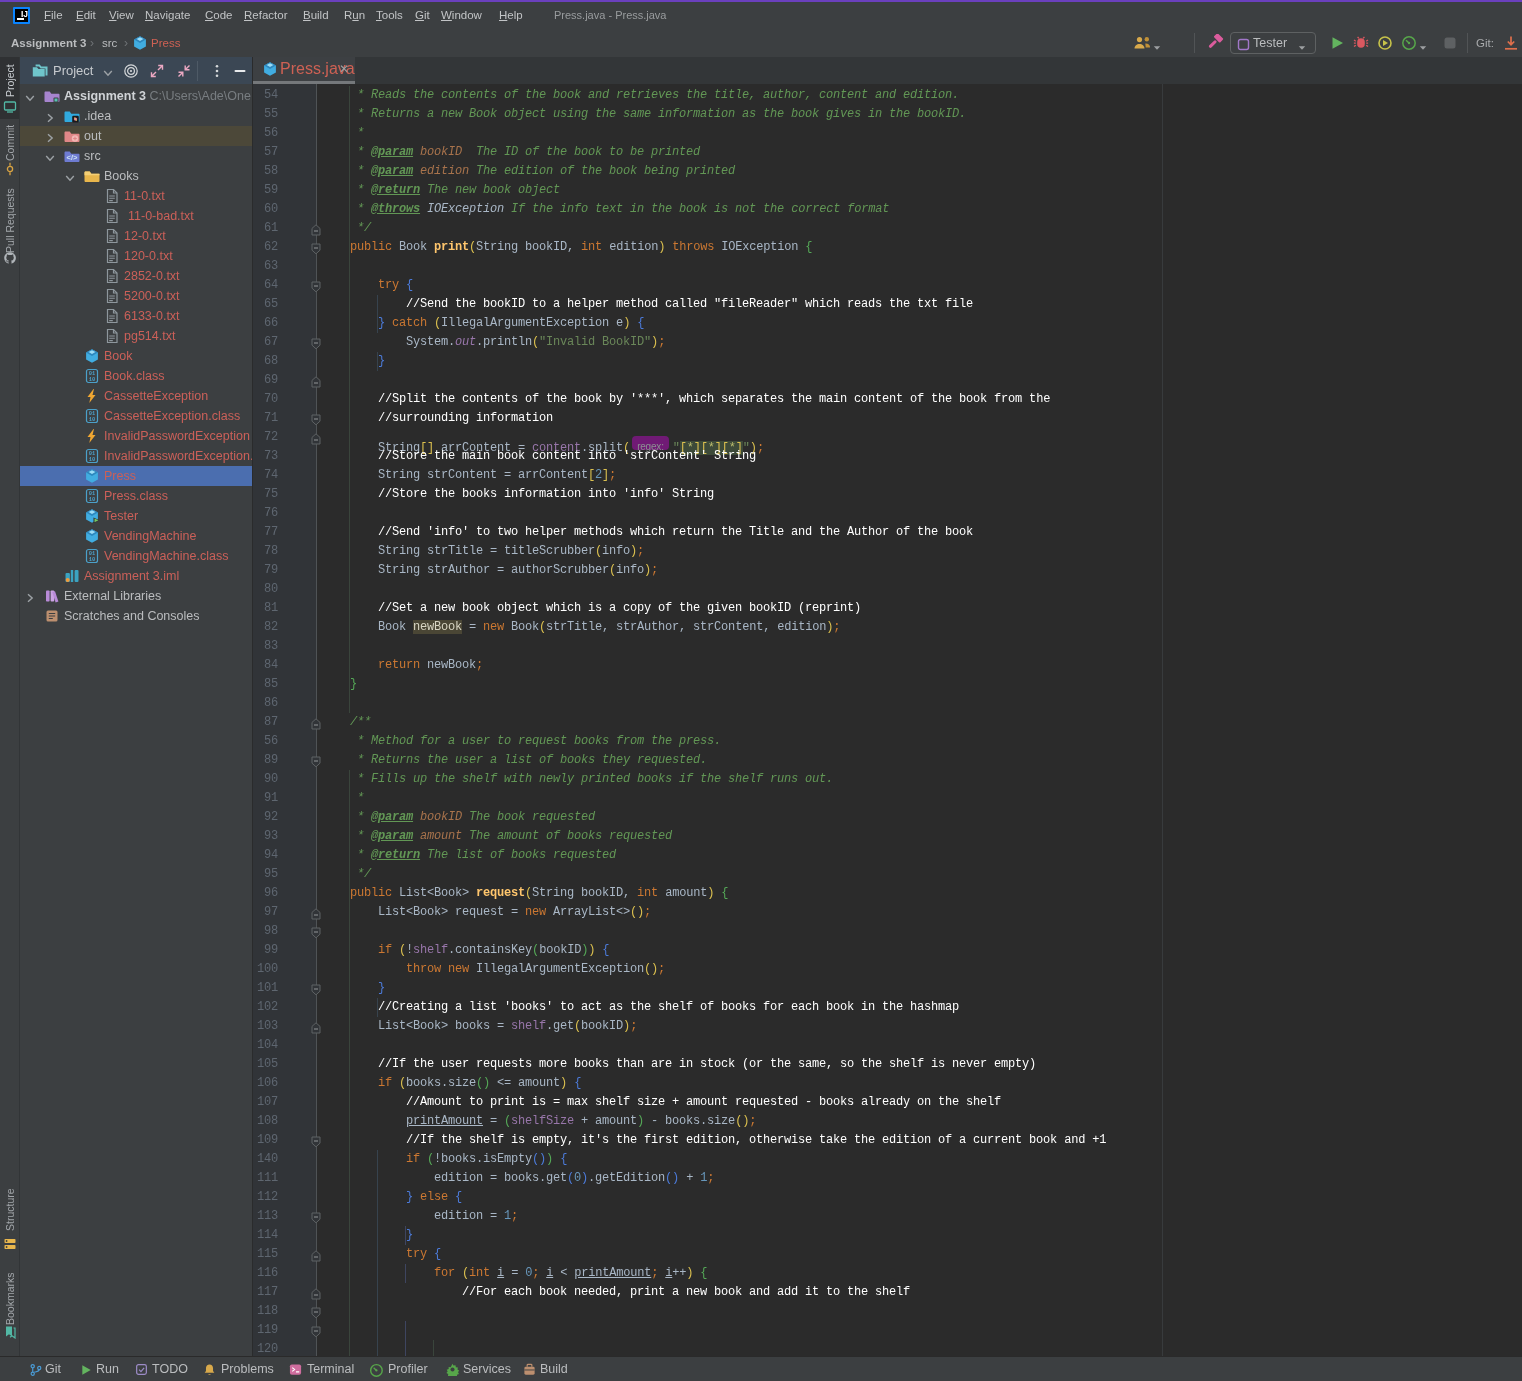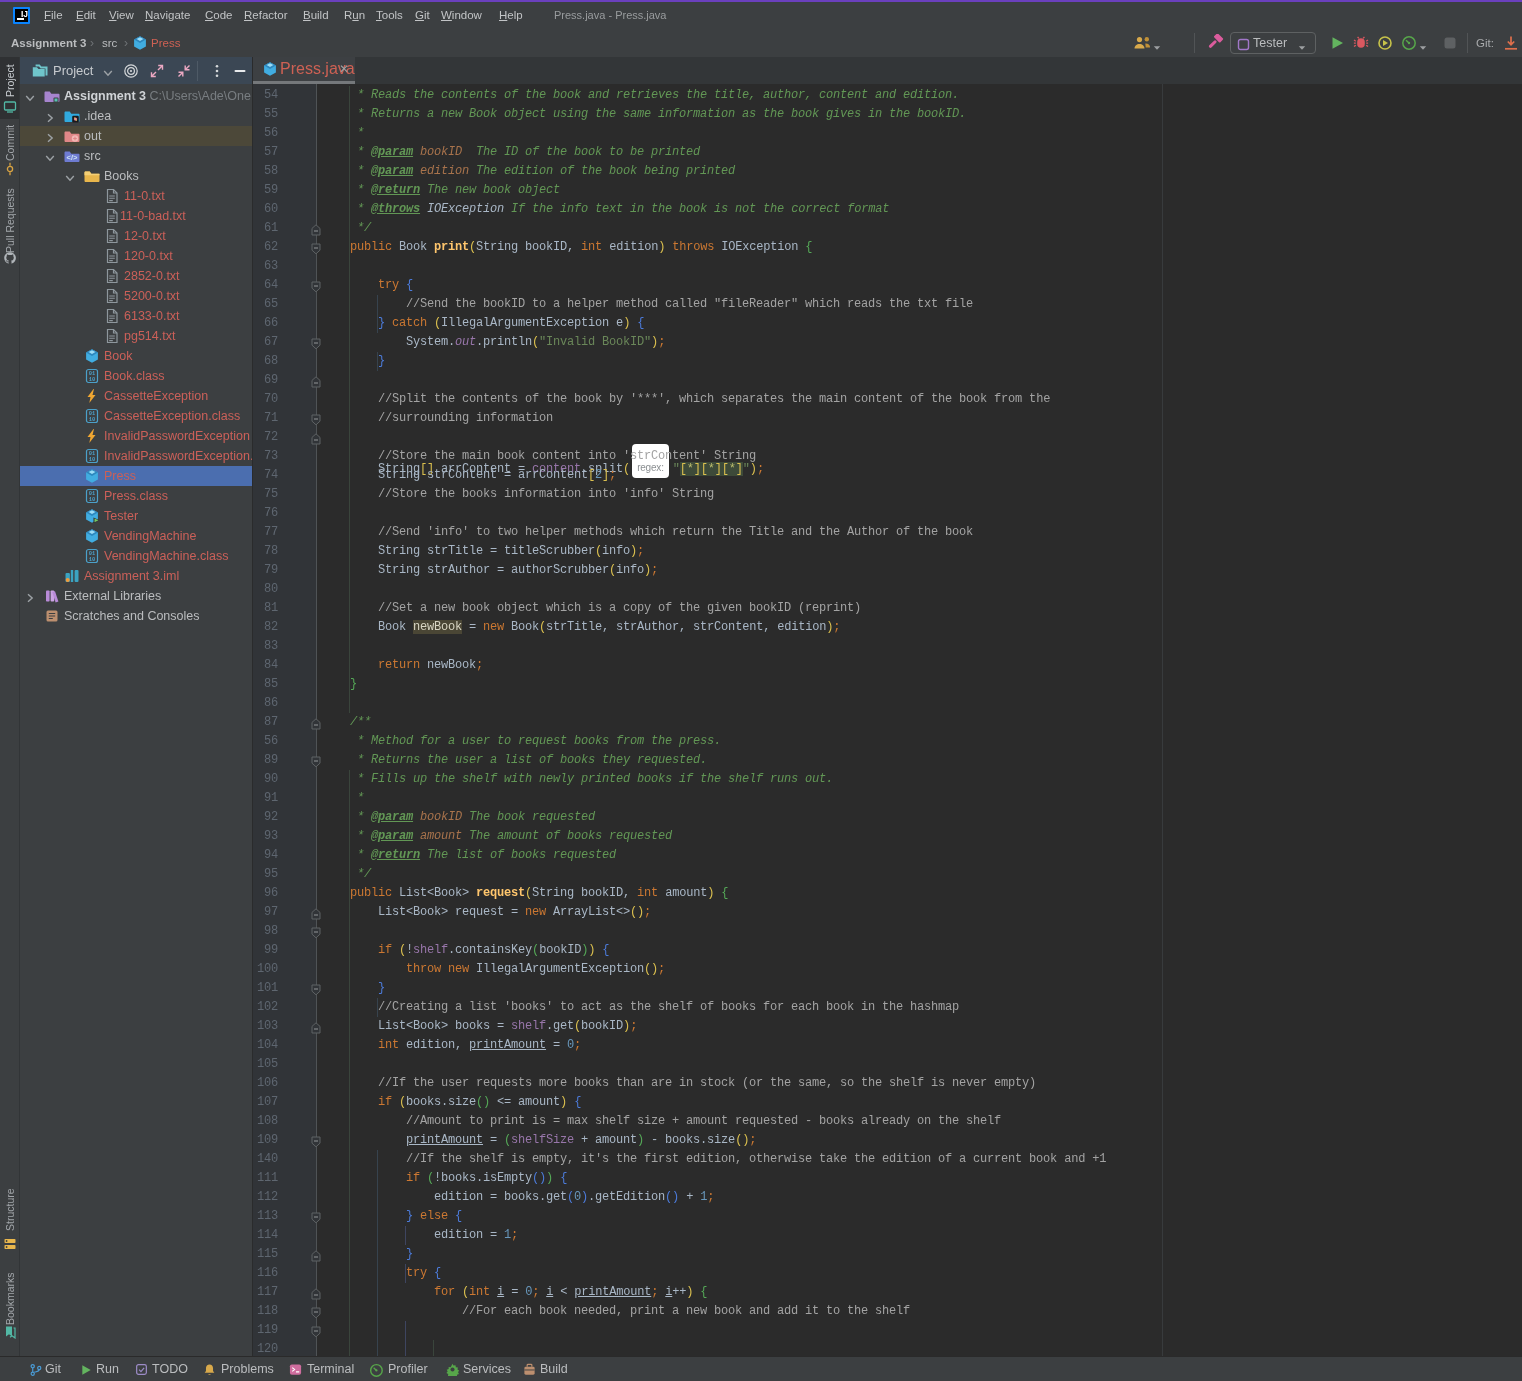--- a/index.html
+++ b/index.html
@@ -45,35 +45,35 @@
 #tabbar{position:absolute;left:0;top:0;width:1269px;height:27px;background:#333638}
 #tab1{position:absolute;left:0;top:0;width:102px;height:27px;background:#3D4043;border-bottom:3px solid #75787B}
 #tab1 .tl{position:absolute;left:27px;top:0;height:24px;line-height:24px;font-size:16px;color:#CE6154}
 #tab1 .tx{position:absolute;left:86px;top:0;height:24px;line-height:24px;font-size:12px;color:#9DA0A2}
 #edbody{position:absolute;left:0;top:27px;width:1269px;height:1272px;overflow:hidden}
 #gut{position:absolute;left:0;top:1.5px;width:25px}
 .gl{height:19px;line-height:19px;text-align:right;font-family:"Liberation Mono",monospace;
   font-size:12px;letter-spacing:-0.2px;color:#5E6670;width:25px}
 #codes{position:absolute;left:69px;top:1.5px;width:1200px}
 .cl{height:19px;line-height:19px;white-space:pre;font-family:"Liberation Mono",monospace;font-size:12px;letter-spacing:-0.2px;color:#A9B7C6}
-.k{color:#CC7832}.c{color:#a3a3a3}
+.k{color:#CC7832}.c{color:#ffffff}
 .j{color:#629755;font-style:italic}
 .jt{color:#629755;font-weight:bold;text-decoration:underline;font-style:italic}
 .jv{color:#A8734C;font-style:italic}
 .jd{color:#A9B7C6;font-style:italic}
 .s{color:#6A8759}.n{color:#6897BB}
 .m{color:#FFC66D;font-weight:bold}
 .f{color:#9876AA}.fi{color:#9876AA;font-style:italic}
 .y{color:#DBC04F}.g{color:#55A857}.b{color:#4C7BDA}
 .u{text-decoration:underline}
 .hl{background:#4A4635;color:#D8D5C3}
 .rx{background:#3D4A39}
 .ra{color:#BCBE6E}
-.inlay{display:inline-block;background:#ffffff;border-radius:4px;font-family:"Liberation Sans",sans-serif;
-  font-style:normal;font-size:10px;color:#8C9093;height:14px;line-height:14px;padding:17px 5px;margin:16px 4px 0 2px;vertical-align:1px}
+.inlay{display:inline-block;background:#701a75;border-radius:4px;font-family:"Liberation Sans",sans-serif;
+  font-style:normal;font-size:10px;color:#8C9093;height:14px;line-height:14px;padding:4px 5px;margin:8px 4px 0 2px;vertical-align:1px}
 .iguide{position:absolute;width:1px}
 #foldline{position:absolute;width:1px;background:#4F5356}
 .fm{position:absolute;width:12px;height:12px}
 
 #botbar{position:absolute;left:0;top:1356px;width:1522px;height:25px;background:#3C3F41;border-top:1px solid #2A2A2A}
 #botbar .bi{position:absolute;top:0;height:24px;line-height:24px;font-size:12.5px;color:#BBBDBF}
 </style></head><body>
 <div id="pstrip"></div>
 <div id="menubar">
 <div id="ijlogo">IJ<i></i></div>
@@ -278,21 +278,21 @@
             <path d="M5.2 8h5.6M5.2 10.3h5.6M5.2 12.6h3.6" stroke="#8E979D" stroke-width="1.1"></path>
           </svg></div>
 <div class="lbl" style="left:104px"><span class="red">11-0.txt</span></div>
 </div>
 <div class="trow" style="top:122px">
 <div class="ticon" style="left:84px"><svg width="16" height="16" viewBox="0 0 16 16">
             <path d="M3.5 1.5h6l3.5 3.5v9.5h-9.5z" fill="none" stroke="#8E979D" stroke-width="1.2"></path>
             <path d="M9.5 1.5v3.5h3.5" fill="none" stroke="#8E979D" stroke-width="1.2"></path>
             <path d="M5.2 8h5.6M5.2 10.3h5.6M5.2 12.6h3.6" stroke="#8E979D" stroke-width="1.1"></path>
           </svg></div>
-<div class="lbl" style="left:100px"><span class="red">11-0-bad.txt</span></div>
+<div class="lbl" style="left:108px"><span class="red">11-0-bad.txt</span></div>
 </div>
 <div class="trow" style="top:142px">
 <div class="ticon" style="left:84px"><svg width="16" height="16" viewBox="0 0 16 16">
             <path d="M3.5 1.5h6l3.5 3.5v9.5h-9.5z" fill="none" stroke="#8E979D" stroke-width="1.2"></path>
             <path d="M9.5 1.5v3.5h3.5" fill="none" stroke="#8E979D" stroke-width="1.2"></path>
             <path d="M5.2 8h5.6M5.2 10.3h5.6M5.2 12.6h3.6" stroke="#8E979D" stroke-width="1.1"></path>
           </svg></div>
 <div class="lbl" style="left:104px"><span class="red">12-0.txt</span></div>
 </div>
 <div class="trow" style="top:162px">
@@ -665,21 +665,20 @@
         <div class="cl">     <span class="j">* <span class="jt">@return</span> The list of books requested</span></div>
         <div class="cl">     <span class="j">*/</span></div>
         <div class="cl">    <span class="k">public</span> List&lt;Book&gt; <span class="m">request</span><span class="y">(</span>String bookID, <span class="k">int</span> amount<span class="y">)</span> <span class="g">{</span></div>
         <div class="cl">        List&lt;Book&gt; request = <span class="k">new</span> ArrayList&lt;&gt;<span class="y">()</span><span class="k">;</span></div>
         <div class="cl"></div>
         <div class="cl">        <span class="k">if</span> <span class="y">(</span>!<span class="f">shelf</span>.containsKey<span class="g">(</span>bookID<span class="g">)</span><span class="y">)</span> <span class="b">{</span></div>
         <div class="cl">            <span class="k">throw new</span> IllegalArgumentException<span class="y">()</span><span class="k">;</span></div>
         <div class="cl">        <span class="b">}</span></div>
         <div class="cl">        <span class="c">//Creating a list 'books' to act as the shelf of books for each book in the hashmap</span></div>
         <div class="cl">        List&lt;Book&gt; books = <span class="f">shelf</span>.get<span class="y">(</span>bookID<span class="y">)</span><span class="k">;</span></div>
-        <div class="cl">        <span class="k">int</span> edition, <span class="u">printAmount</span> = <span class="n">0</span><span class="k">;</span></div>
         <div class="cl"></div>
         <div class="cl">        <span class="c">//If the user requests more books than are in stock (or the same, so the shelf is never empty)</span></div>
         <div class="cl">        <span class="k">if</span> <span class="y">(</span>books.size<span class="g">()</span> &lt;= amount<span class="y">)</span> <span class="b">{</span></div>
         <div class="cl">            <span class="c">//Amount to print is = max shelf size + amount requested - books already on the shelf</span></div>
         <div class="cl">            <span class="u">printAmount</span> = <span class="g">(</span><span class="f">shelfSize</span> + amount<span class="g">)</span> - books.size<span class="y">()</span><span class="k">;</span></div>
         <div class="cl">            <span class="c">//If the shelf is empty, it's the first edition, otherwise take the edition of a current book and +1</span></div>
         <div class="cl">            <span class="k">if</span> <span class="g">(</span>!books.isEmpty<span class="b">()</span><span class="g">)</span> <span class="b">{</span></div>
         <div class="cl">                edition = books.get<span class="b">(</span><span class="n">0</span><span class="b">)</span>.getEdition<span class="b">()</span> + <span class="n">1</span><span class="k">;</span></div>
         <div class="cl">            <span class="b">}</span> <span class="k">else</span> <span class="b">{</span></div>
         <div class="cl">                edition = <span class="n">1</span><span class="k">;</span></div>

